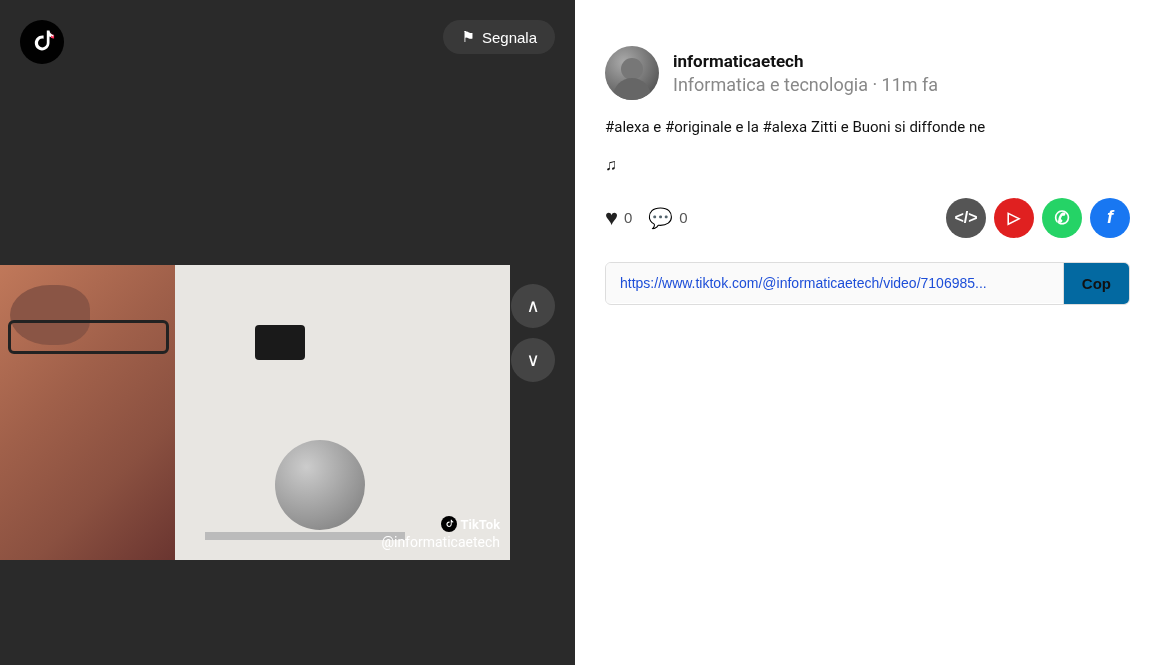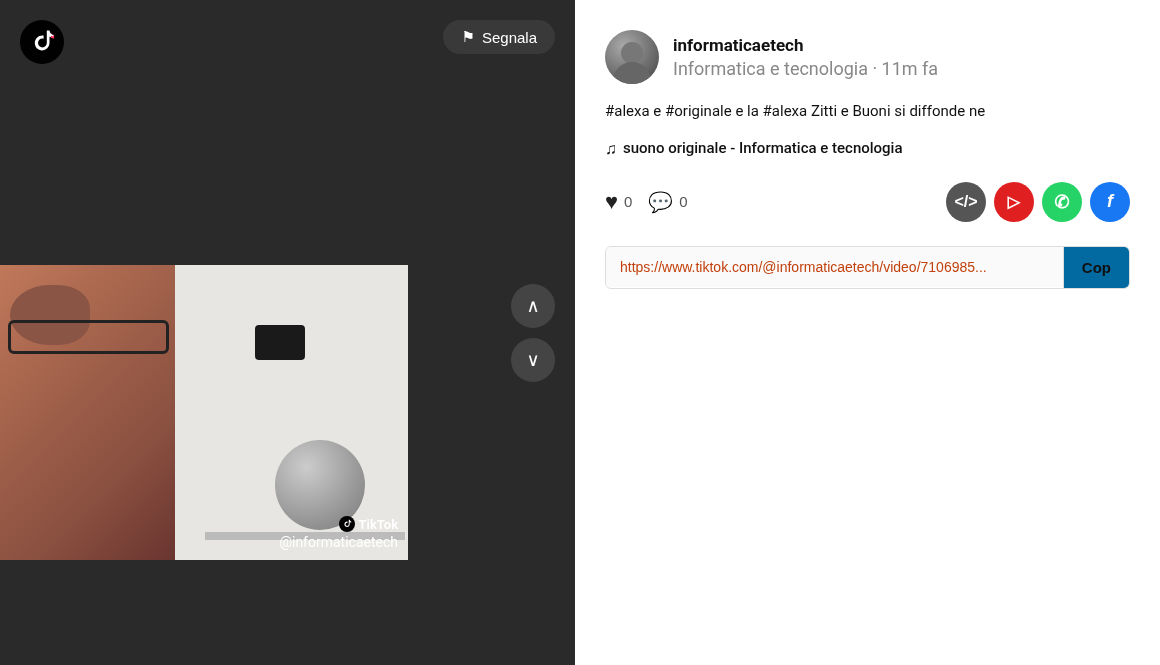--- a/index.html
+++ b/index.html
@@ -46,21 +46,21 @@
       gap: 7px;
       cursor: pointer;
       z-index: 10;
     }
 
     
     .video-area {
       position: absolute;
       top: 265px;
       left: 0px;
-      width: 408px;
+      width: 510px;
       height: 295px;
       overflow: hidden;
     }
 
     .video-placeholder {
       width: 100%;
       height: 100%;
       background: #1a1a1a;
       position: relative;
       display: flex;
@@ -190,20 +190,21 @@
 
     
     .right-panel {
       flex: 1;
       background: #ffffff;
       padding: 30px 30px 24px 30px;
       display: flex;
       flex-direction: column;
       gap: 16px;
       overflow: hidden;
+      margin-top: 16px;
     }
 
     
     .profile-row {
       display: flex;
       align-items: center;
       gap: 14px;
     }
 
     .avatar {
@@ -357,21 +358,21 @@
       gap: 0;
       border: 1px solid #ddd;
       border-radius: 6px;
       overflow: hidden;
     }
 
     .url-text {
       flex: 1;
       padding: 12px 14px;
       font-size: 14px;
-      color: #c2410c;
+      color: #1d4ed8;
       background: #fafafa;
       overflow: hidden;
       white-space: nowrap;
       text-overflow: ellipsis;
       border: none;
       outline: none;
     }
 
     .copy-btn {
       padding: 12px 18px;
@@ -459,21 +460,20 @@
     <span class="hashtag">#alexa</span>
     <span> e </span>
     <span class="hashtag">#originale</span>
     <span> e la </span>
     <span class="hashtag">#alexa</span>
     <span> Zitti e Buoni si diffonde ne</span>
   </div>
 
   <div class="music-line">
     <span class="music-note">♫</span>
-    <span>suono originale - Informatica e tecnologia</span>
   </div>
 
   <div class="actions-row">
     <button class="like-btn">
       <span class="like-icon">♥</span>
       <span>0</span>
     </button>
 
     <button class="comment-btn">
       <span class="comment-icon">💬</span>

